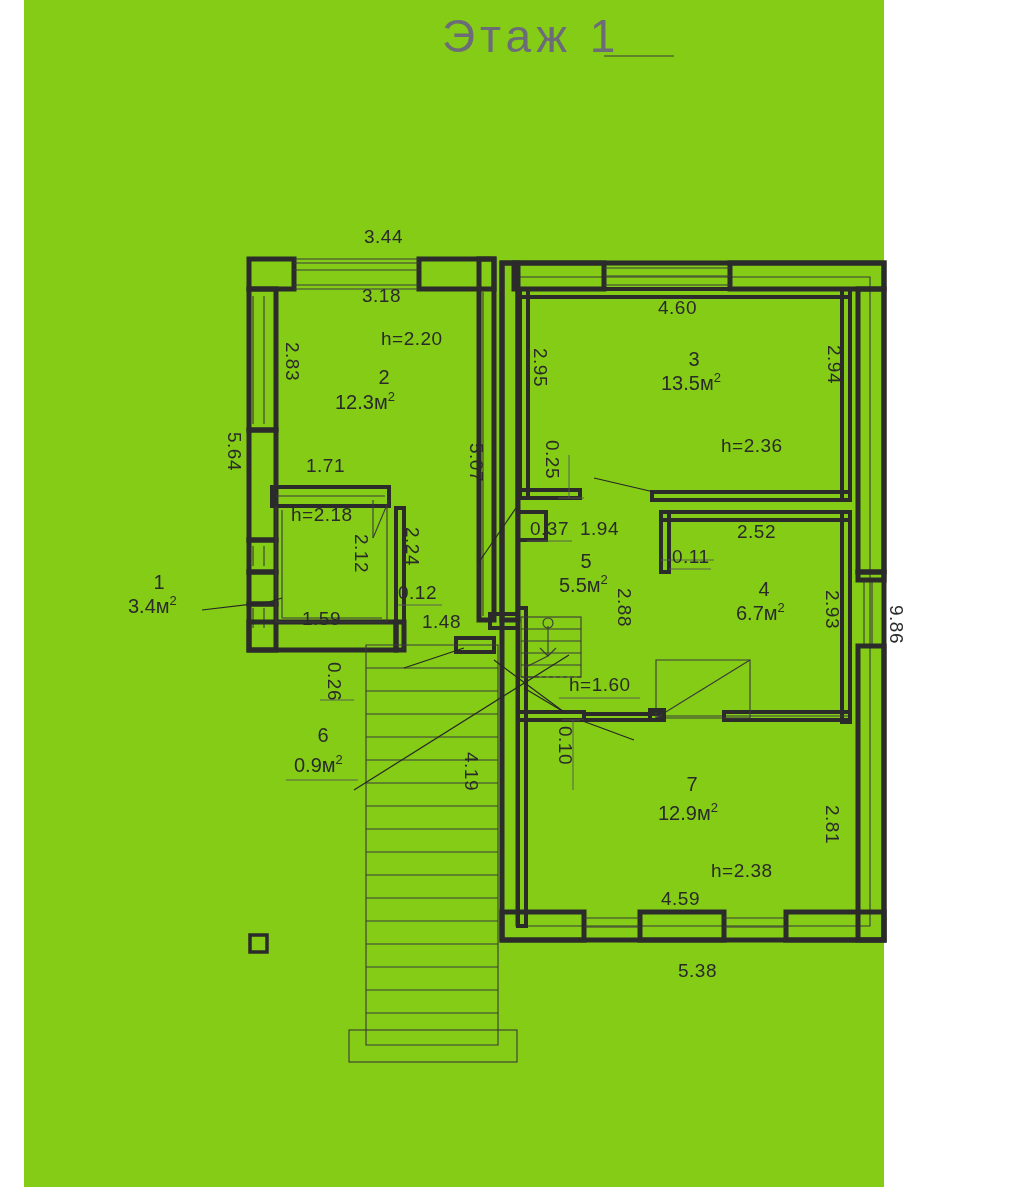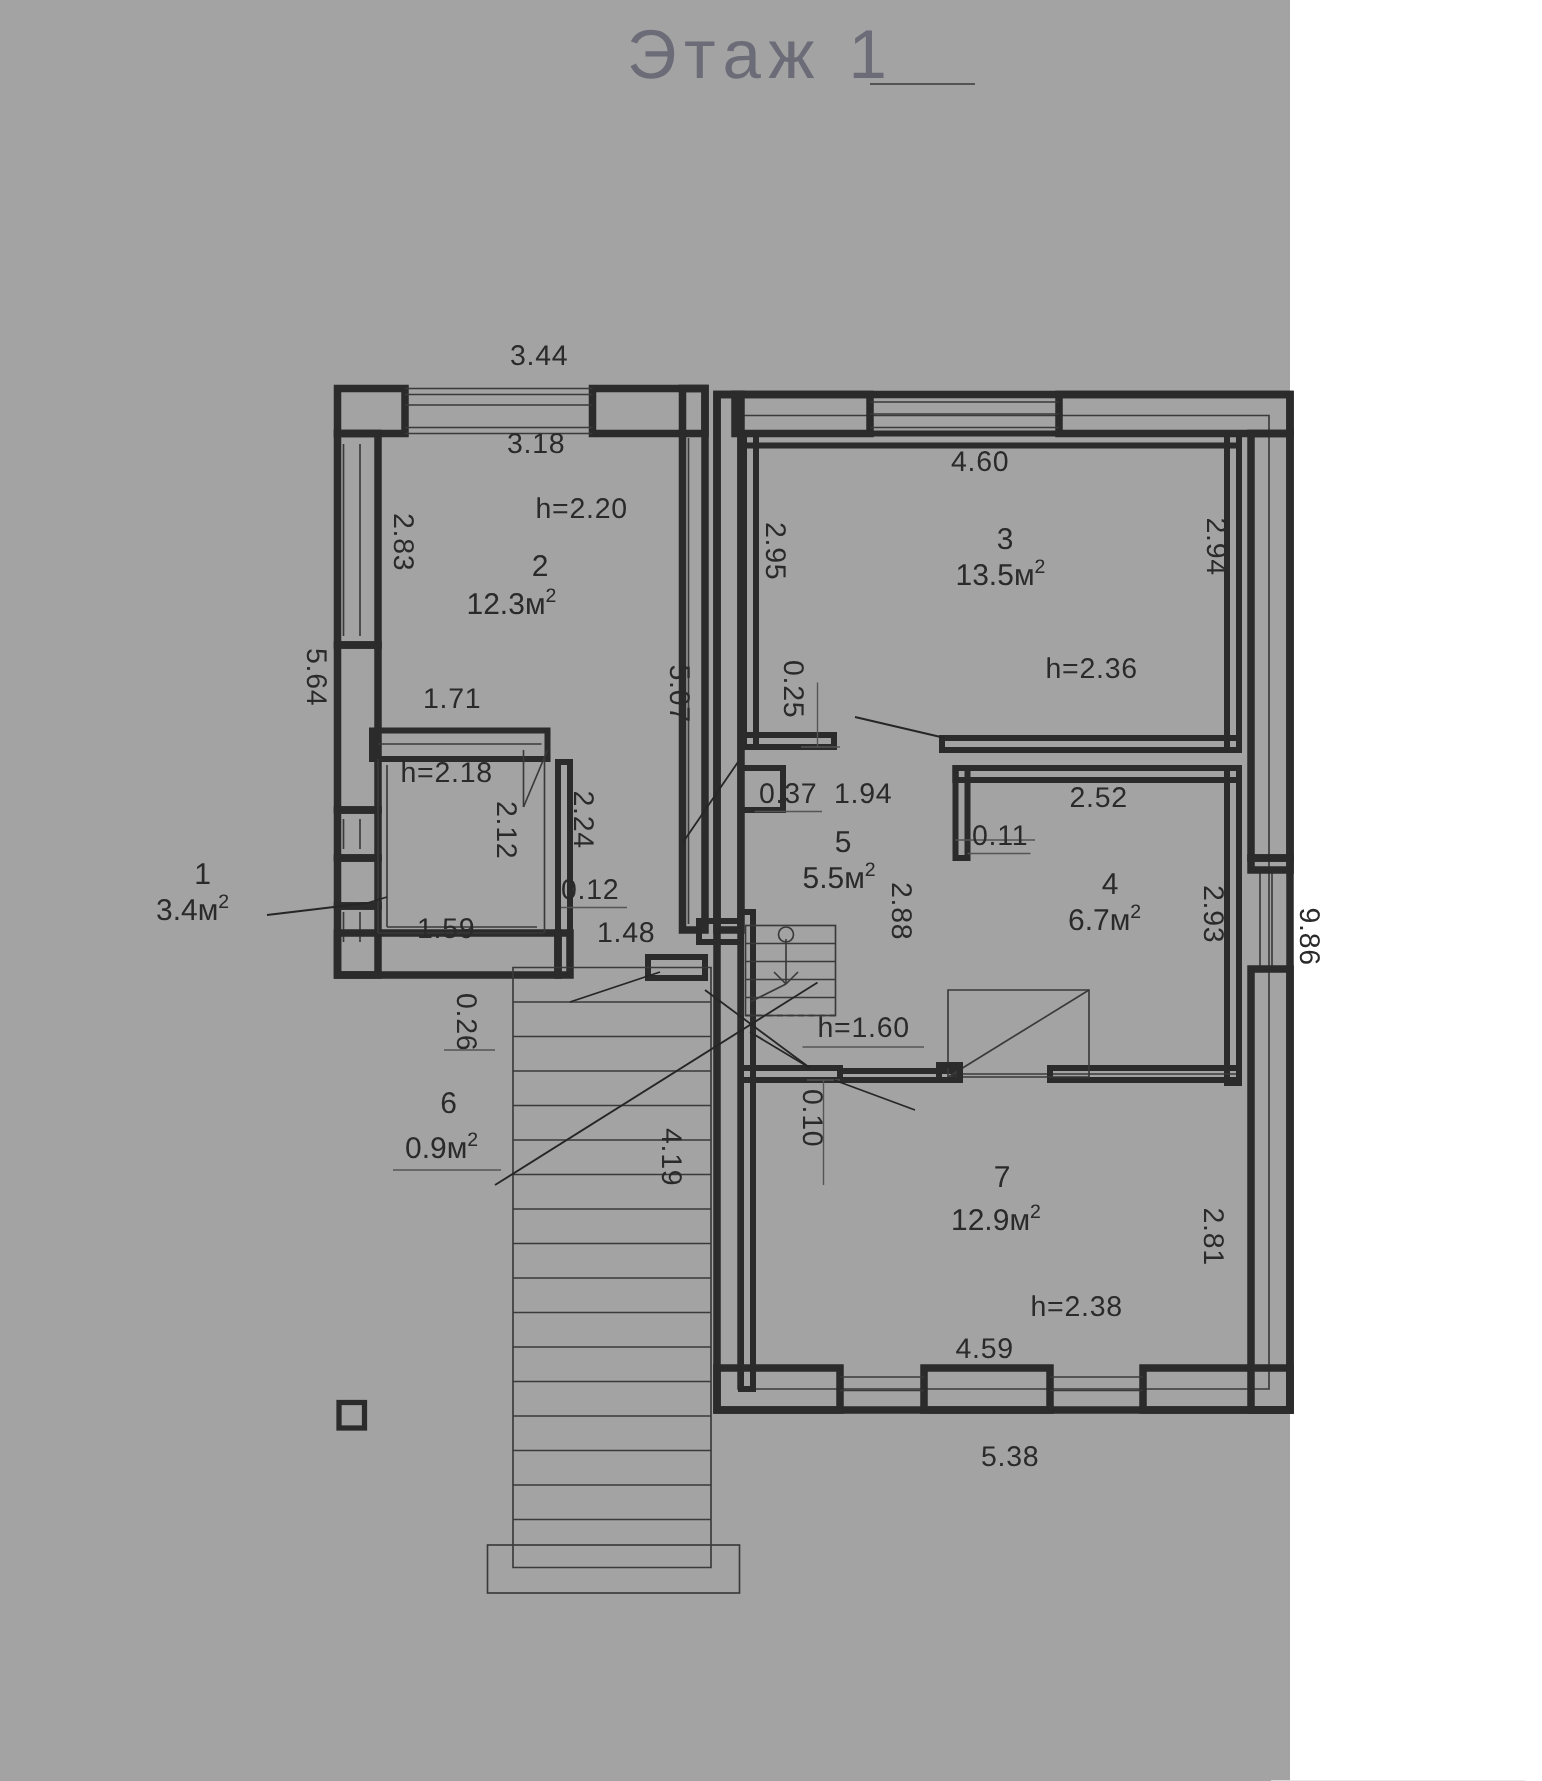--- a/index.html
+++ b/index.html
@@ -1,17 +1,17 @@
 <!DOCTYPE html>
 <html><head>
 <meta charset="utf-8">
 <style>
   html,body{margin:0;padding:0;background:#ffffff;}
   body{width:1028px;height:1187px;font-family:"Liberation Sans",sans-serif;overflow:hidden;}
-  #sheet{position:relative;width:860px;height:1187px;background:#a3a3a3;}
+  #sheet{position:relative;width:860px;height:1187px;background:#84cc16;margin-left:24px;}
   svg{display:block;}
   .wall{fill:none;stroke:#2b2b2b;}
   .thin{fill:none;stroke:#3a3a3a;stroke-width:1.1;}
   .hair{fill:none;stroke:#555;stroke-width:0.9;}
   .lead{fill:none;stroke:#262626;stroke-width:1.2;}
   .dim-txt{font-family:"Liberation Sans",sans-serif;fill:#2a2a2a;font-size:19px;letter-spacing:0.5px;}
   .room-num{font-family:"Liberation Sans",sans-serif;fill:#2a2a2a;font-size:20px;}
   .room-area{font-family:"Liberation Sans",sans-serif;fill:#2a2a2a;font-size:20px;}
   .sup{font-size:13px;}
   .title{font-family:"Liberation Sans",sans-serif;fill:#6c6c78;font-size:46px;letter-spacing:5px;}

